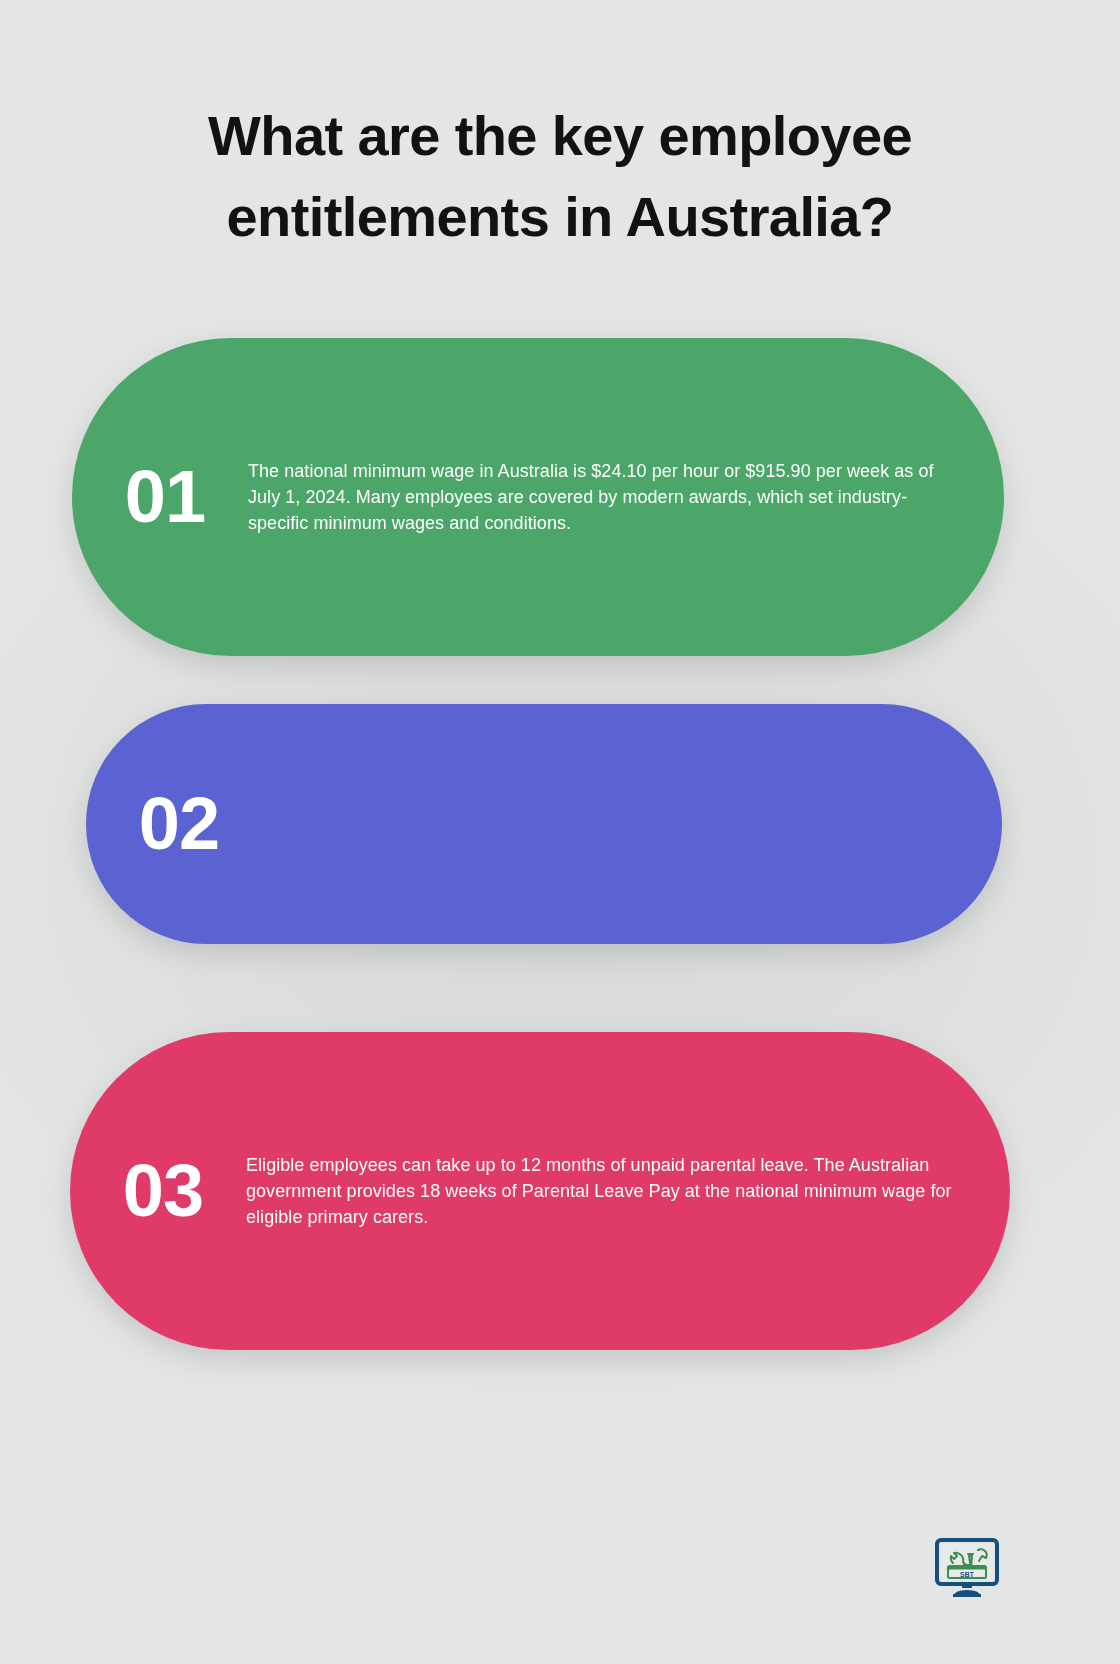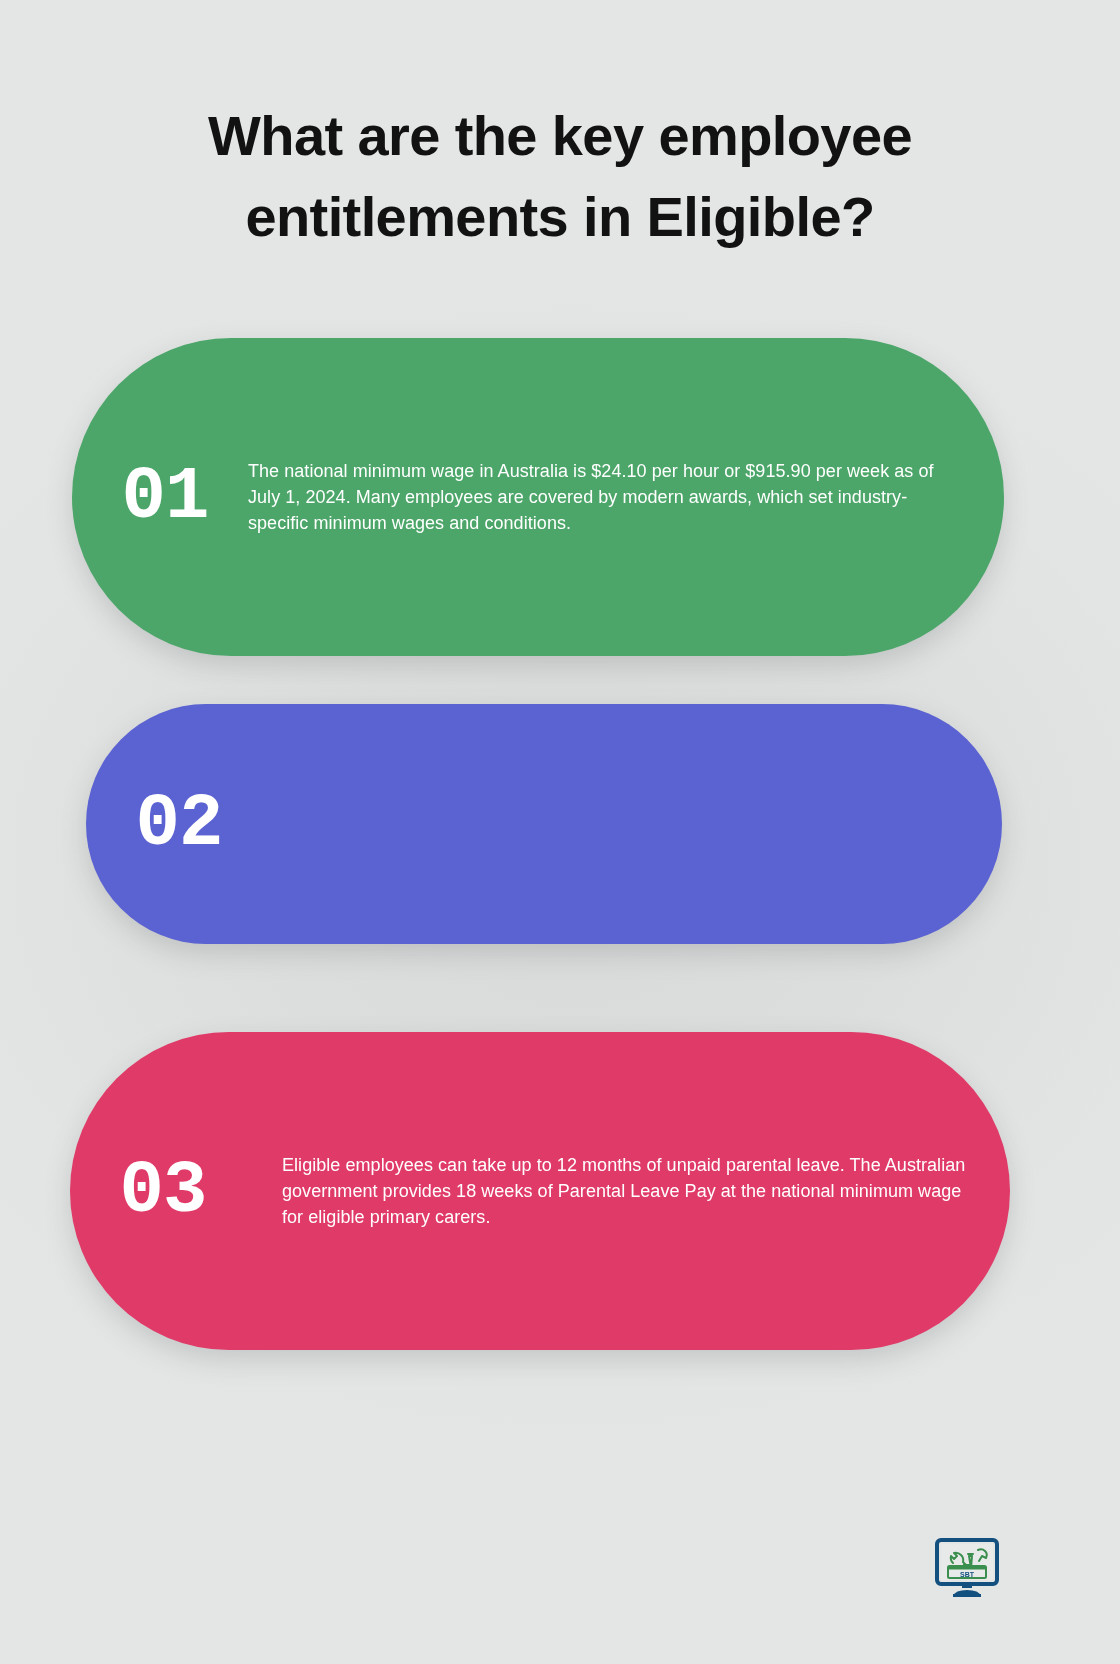--- a/index.html
+++ b/index.html
@@ -60,21 +60,20 @@
     flex: 0 0 auto;
     width: 176px;
     text-align: center;
     font-size: 74px;
     font-weight: 700;
     color: #ffffff;
     letter-spacing: -1px;
     line-height: 1;
     padding-left: 10px;
     box-sizing: border-box;
-    font-family: Liberation Mono, monospace;
   }
 
   .card-body {
     flex: 1 1 auto;
     padding-right: 74px;
     color: #ffffff;
     font-size: 18px;
     line-height: 1.45;
     font-weight: 400;
     letter-spacing: 0.05px;
@@ -98,39 +97,39 @@
   }
   #card-2 .card-body { padding-right: 20px; }
 
   #card-3 {
     left: 70px;
     top: 1032px;
     width: 940px;
     height: 318px;
     background: #e03a68;
   }
-  #card-3 .card-body { padding-right: 28px; margin-left: 36px; }
+  #card-3 .card-body { padding-right: 28px; }
 
   .logo {
     position: absolute;
     left: 934px;
     top: 1538px;
     width: 66px;
     height: 62px;
   }
   .logo svg { display: block; }
 </style>
 </head>
 <body>
 
 <div class="page">
 
   <div class="title">
     <span class="tline">What are the key employee</span>
-    <span class="tline">entitlements in Eligible?</span>
+    <span class="tline">entitlements in Australia?</span>
   </div>
 
   <div class="cards">
 
     <div class="card" id="card-1" style="background: rgb(76, 166, 105);">
       <div class="card-num">01</div>
       <div class="card-body">The national minimum wage in Australia is $24.10 per hour or $915.90 per week as of July 1, 2024. Many employees are covered by modern awards, which set industry-specific minimum wages and conditions.</div>
     </div>
 
     <div class="card" id="card-2" style="background: rgb(91, 98, 209);">

